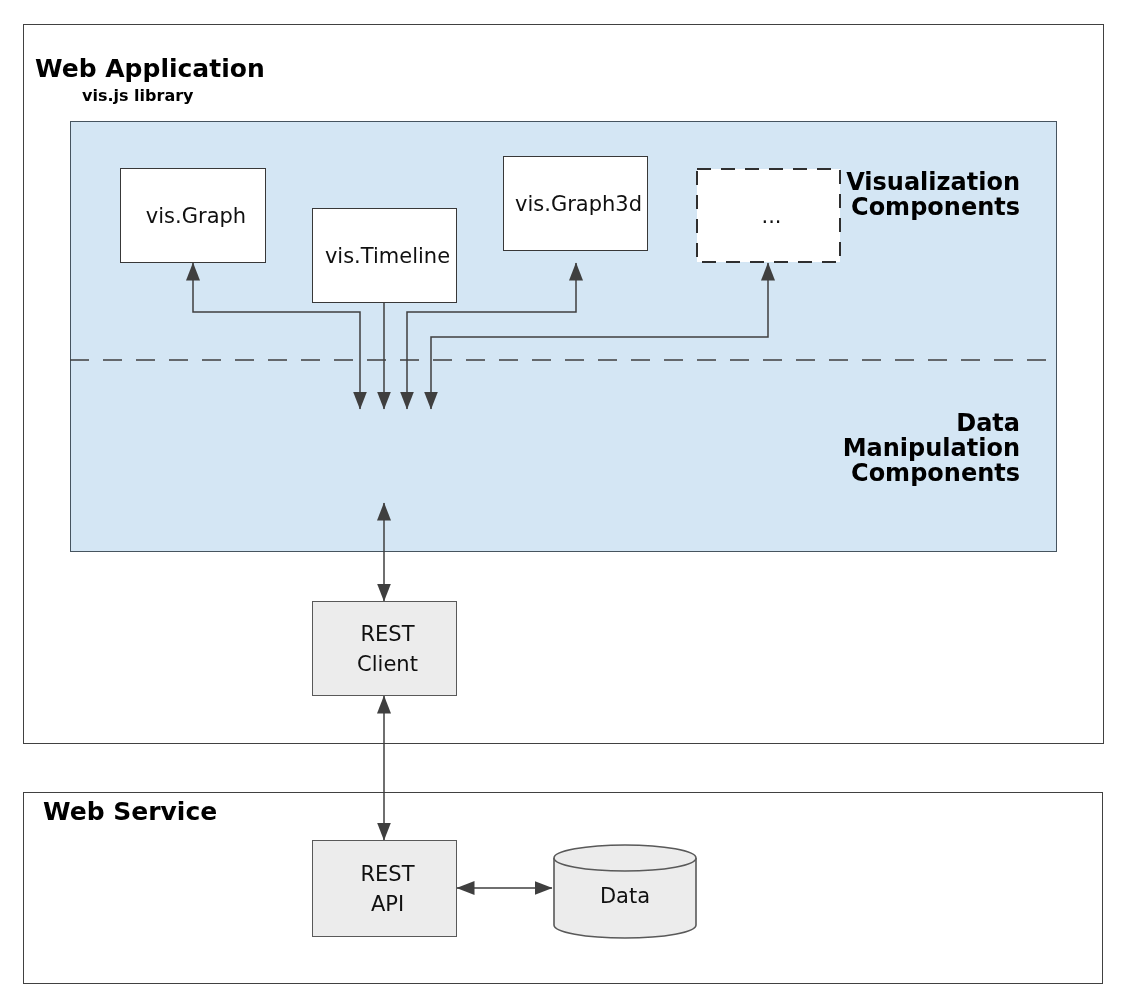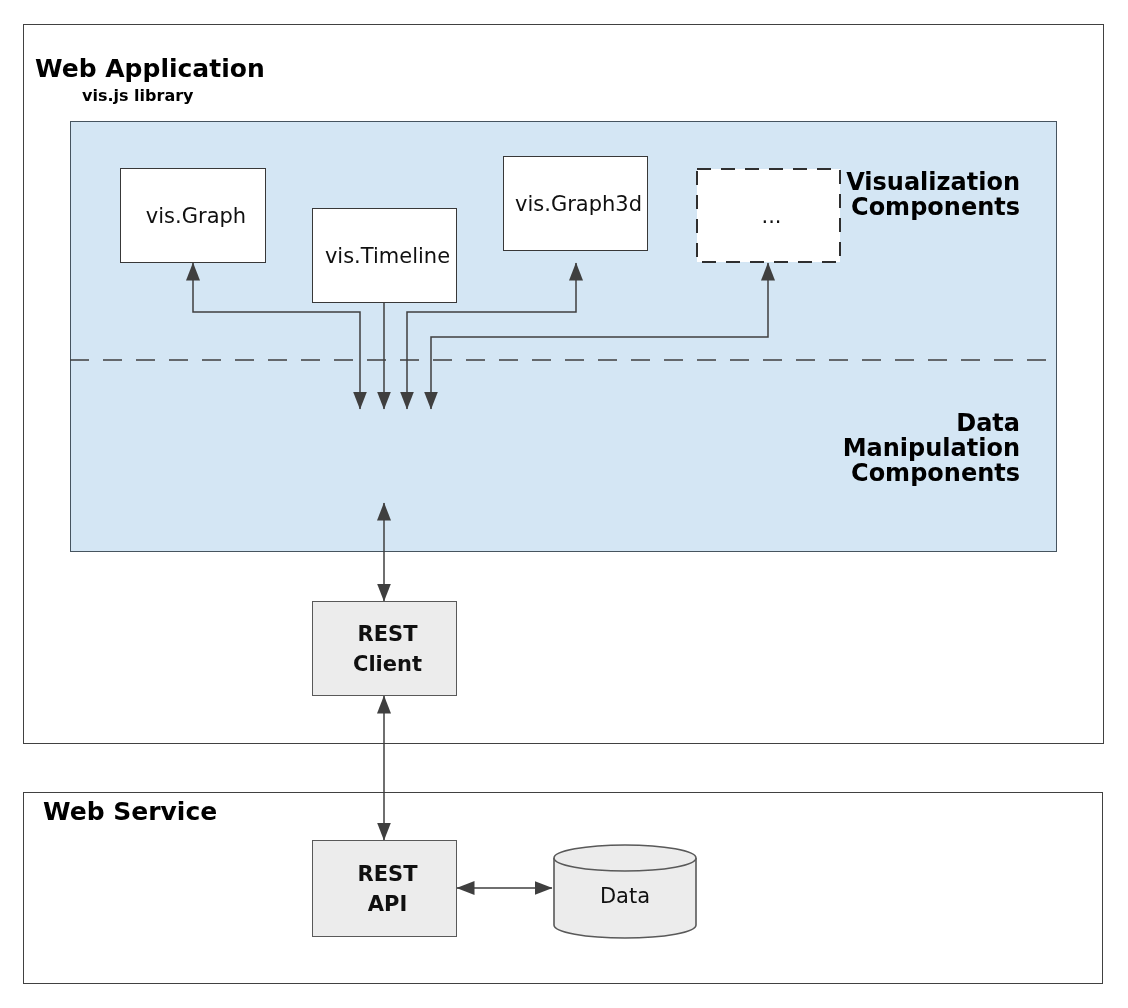--- a/index.html
+++ b/index.html
@@ -25,21 +25,21 @@
     box-sizing:border-box; background:#d4e6f4; border:1.5px solid #46545f;
     z-index:1;
   }
   .overlay { position:absolute; left:0; top:0; z-index:2; pointer-events:none; }
   .box {
     position:absolute; box-sizing:border-box; display:flex; flex-direction:column;
     align-items:center; justify-content:center; text-align:center;
     font-size:21px; line-height:30px; color:#101010; z-index:3;padding-left:6px;
   }
   .white-box { background:#ffffff; border:1.5px solid #383838; }
-  .gray-box  { background:#ececec; border:1.5px solid #595959;font-weight:bold; }
+  .gray-box  { background:#ececec; border:1.5px solid #595959; }
   .ghost-box { background:transparent; border:none; }
   .section-label {
     position:absolute; text-align:right; font-size:24px; font-weight:bold;
     color:#000; line-height:25px; z-index:3; white-space:nowrap;
   }
   .section-label span { display:block; }
   .cyl-wrap { position:absolute; left:552px; top:843px; width:146px; height:97px; z-index:3; }
   .cyl-label {
     position:absolute; left:0; top:8px; width:146px; height:89px;
     display:flex; align-items:center; justify-content:center;

